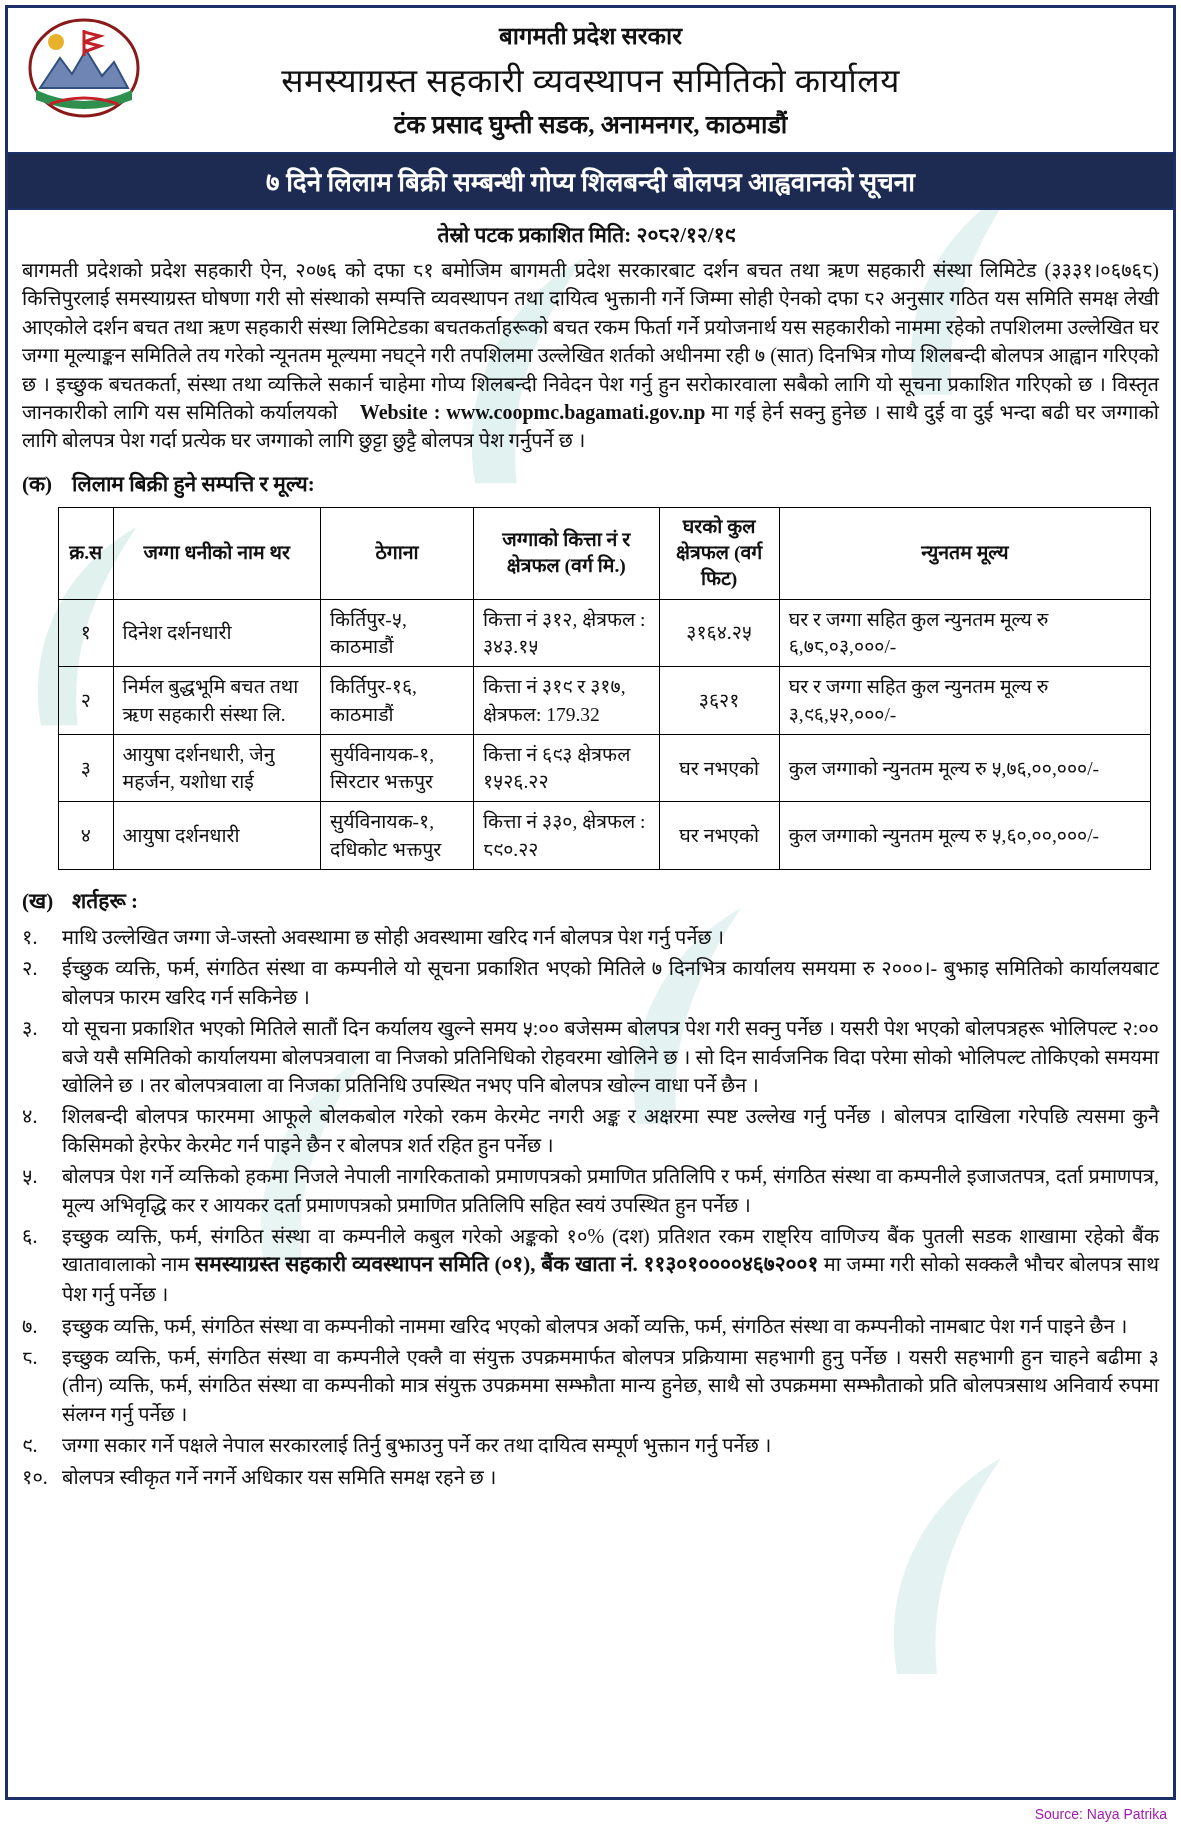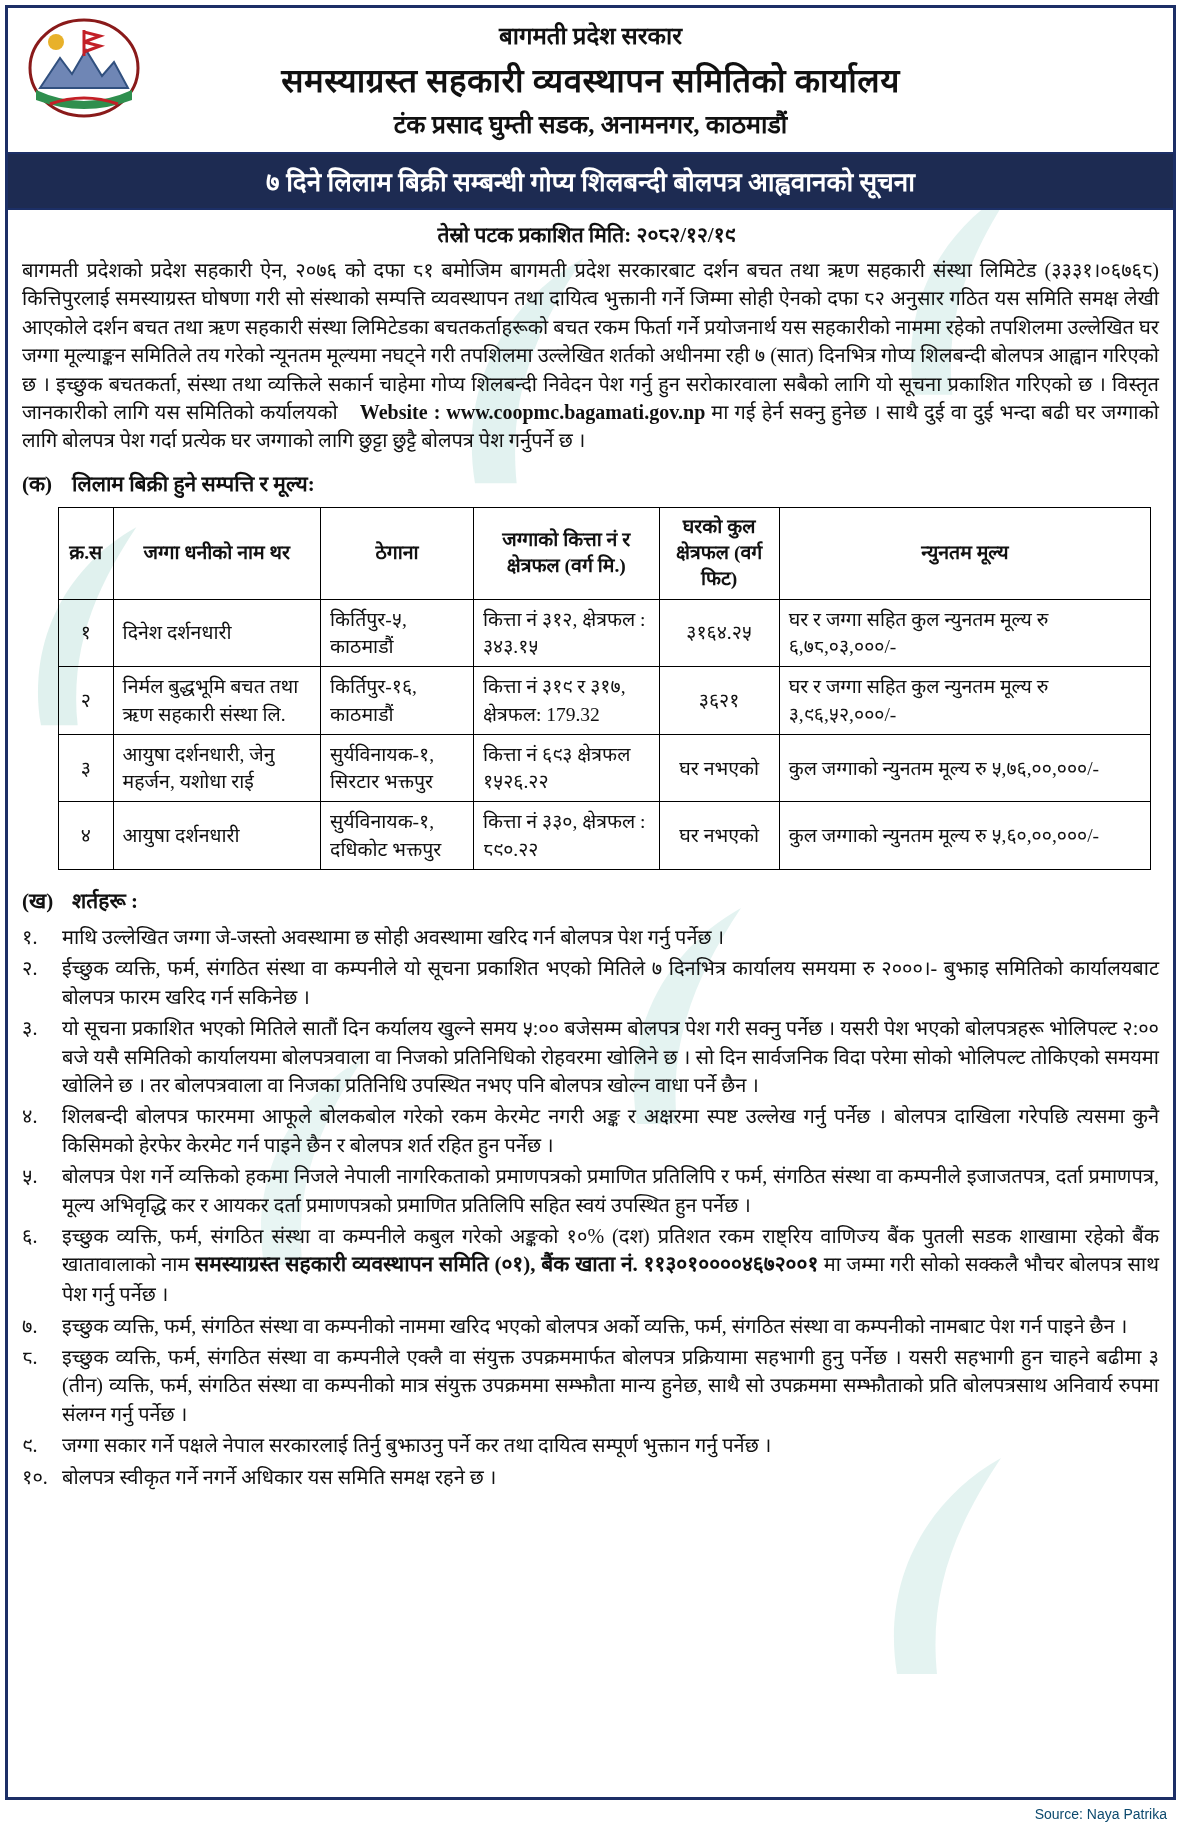--- a/index.html
+++ b/index.html
@@ -37,21 +37,21 @@
     padding:8px 20px 4px 20px;
     text-align:center;
   }
   .emblem{
     position:absolute;
     left:18px;top:8px;
     width:116px;height:104px;
   }
   .h-gov{font-size:24px;font-weight:bold;margin:2px 0;text-align:center;}
   .h-min{font-size:26px;font-weight:bold;margin:4px 0;}
-  .h-office{font-size:33px;font-weight:bold;margin:6px 0 4px 0;letter-spacing:0.5px;}
+  .h-office{font-size:33px;font-weight:normal;margin:6px 0 4px 0;letter-spacing:0.5px;}
   .h-addr{font-size:25px;font-weight:bold;margin:4px 0 8px 0;}
   .banner{
     background:var(--banner);
     color:#ffffff;
     text-align:center;
     font-size:26px;
     font-weight:bold;
     padding:9px 22px;
     border-top:2px solid var(--border);
     border-bottom:2px solid var(--border);
@@ -103,21 +103,21 @@
   }
   .cnum{width:40px;flex-shrink:0;}
   .ctext{flex:1;text-align:justify;}
   .ctext .bold{font-weight:bold;font-size:21px;}
   .source-bar{
     width:1181px;
     text-align:right;
     font-family:"Liberation Sans",sans-serif;
     font-size:14px;
     padding:6px 14px 4px 0;
-    color:#0c4a6e;
+    color:#a21caf;
   }
 </style>
 </head>
 <body>
 
 <div class="page">
 
   <svg class="wm" style="left:10px;top:520px;" width="150" height="220" viewBox="0 0 100 150">
     <path d="M20 140 C 10 80, 40 30, 85 5 C 55 50, 40 90, 45 140 Z" fill="rgba(34,158,136,0.14)"></path>
   </svg>

